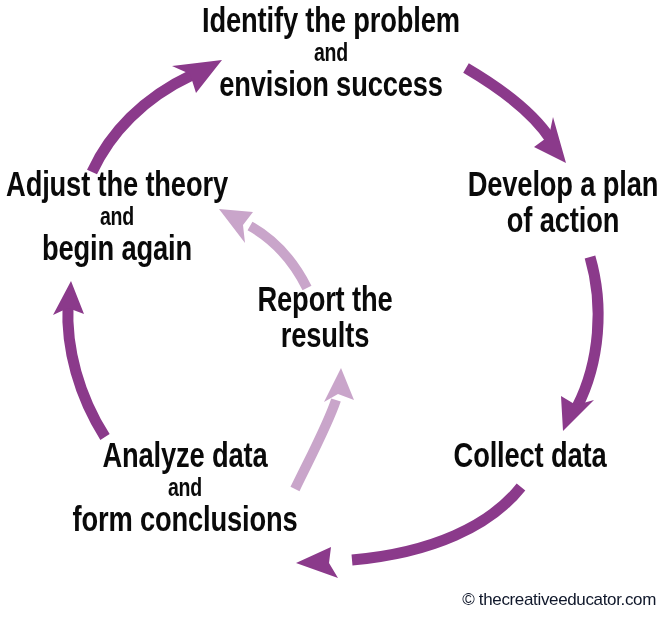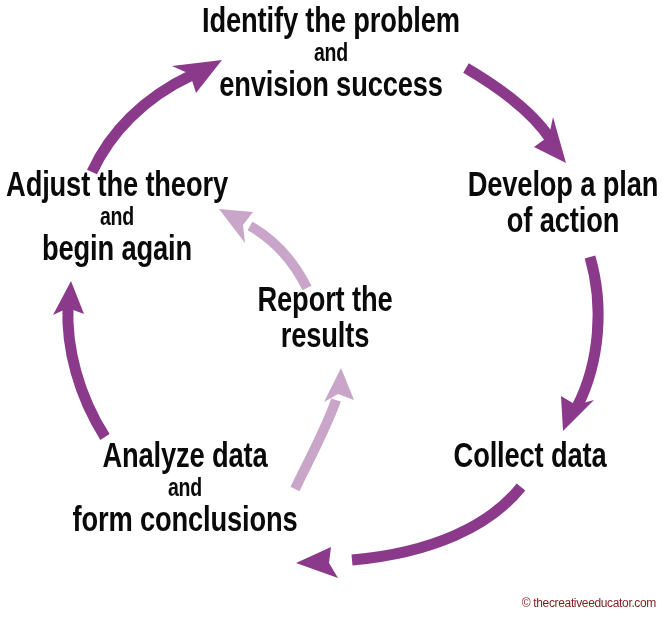--- a/index.html
+++ b/index.html
@@ -61,22 +61,22 @@
   #label-analyze       { left: 185px; top: 437px; transform-origin: 50% 0;   transform: translateX(-50%) scaleX(0.78); }
   #label-adjust        { left: 117px; top: 166px; transform-origin: 50% 0;   transform: translateX(-50%) scaleX(0.78); }
   #label-report        { left: 325px; top: 281px; transform-origin: 50% 0;   transform: translateX(-50%) scaleX(0.78); }
 
   
   #credit-line {
     position: absolute;
     right: 6px;
     bottom: 8px;
     font-family: "Liberation Sans", sans-serif;
-    font-size: 12px;
-    color: #7f1d1d;
+    font-size: 17px;
+    color: #0f172a;
     letter-spacing: -0.35px;
     white-space: nowrap;
     margin-top: 11px;
   }
 </style>
 </head>
 <body>
 
 <div id="diagram-root">
 

